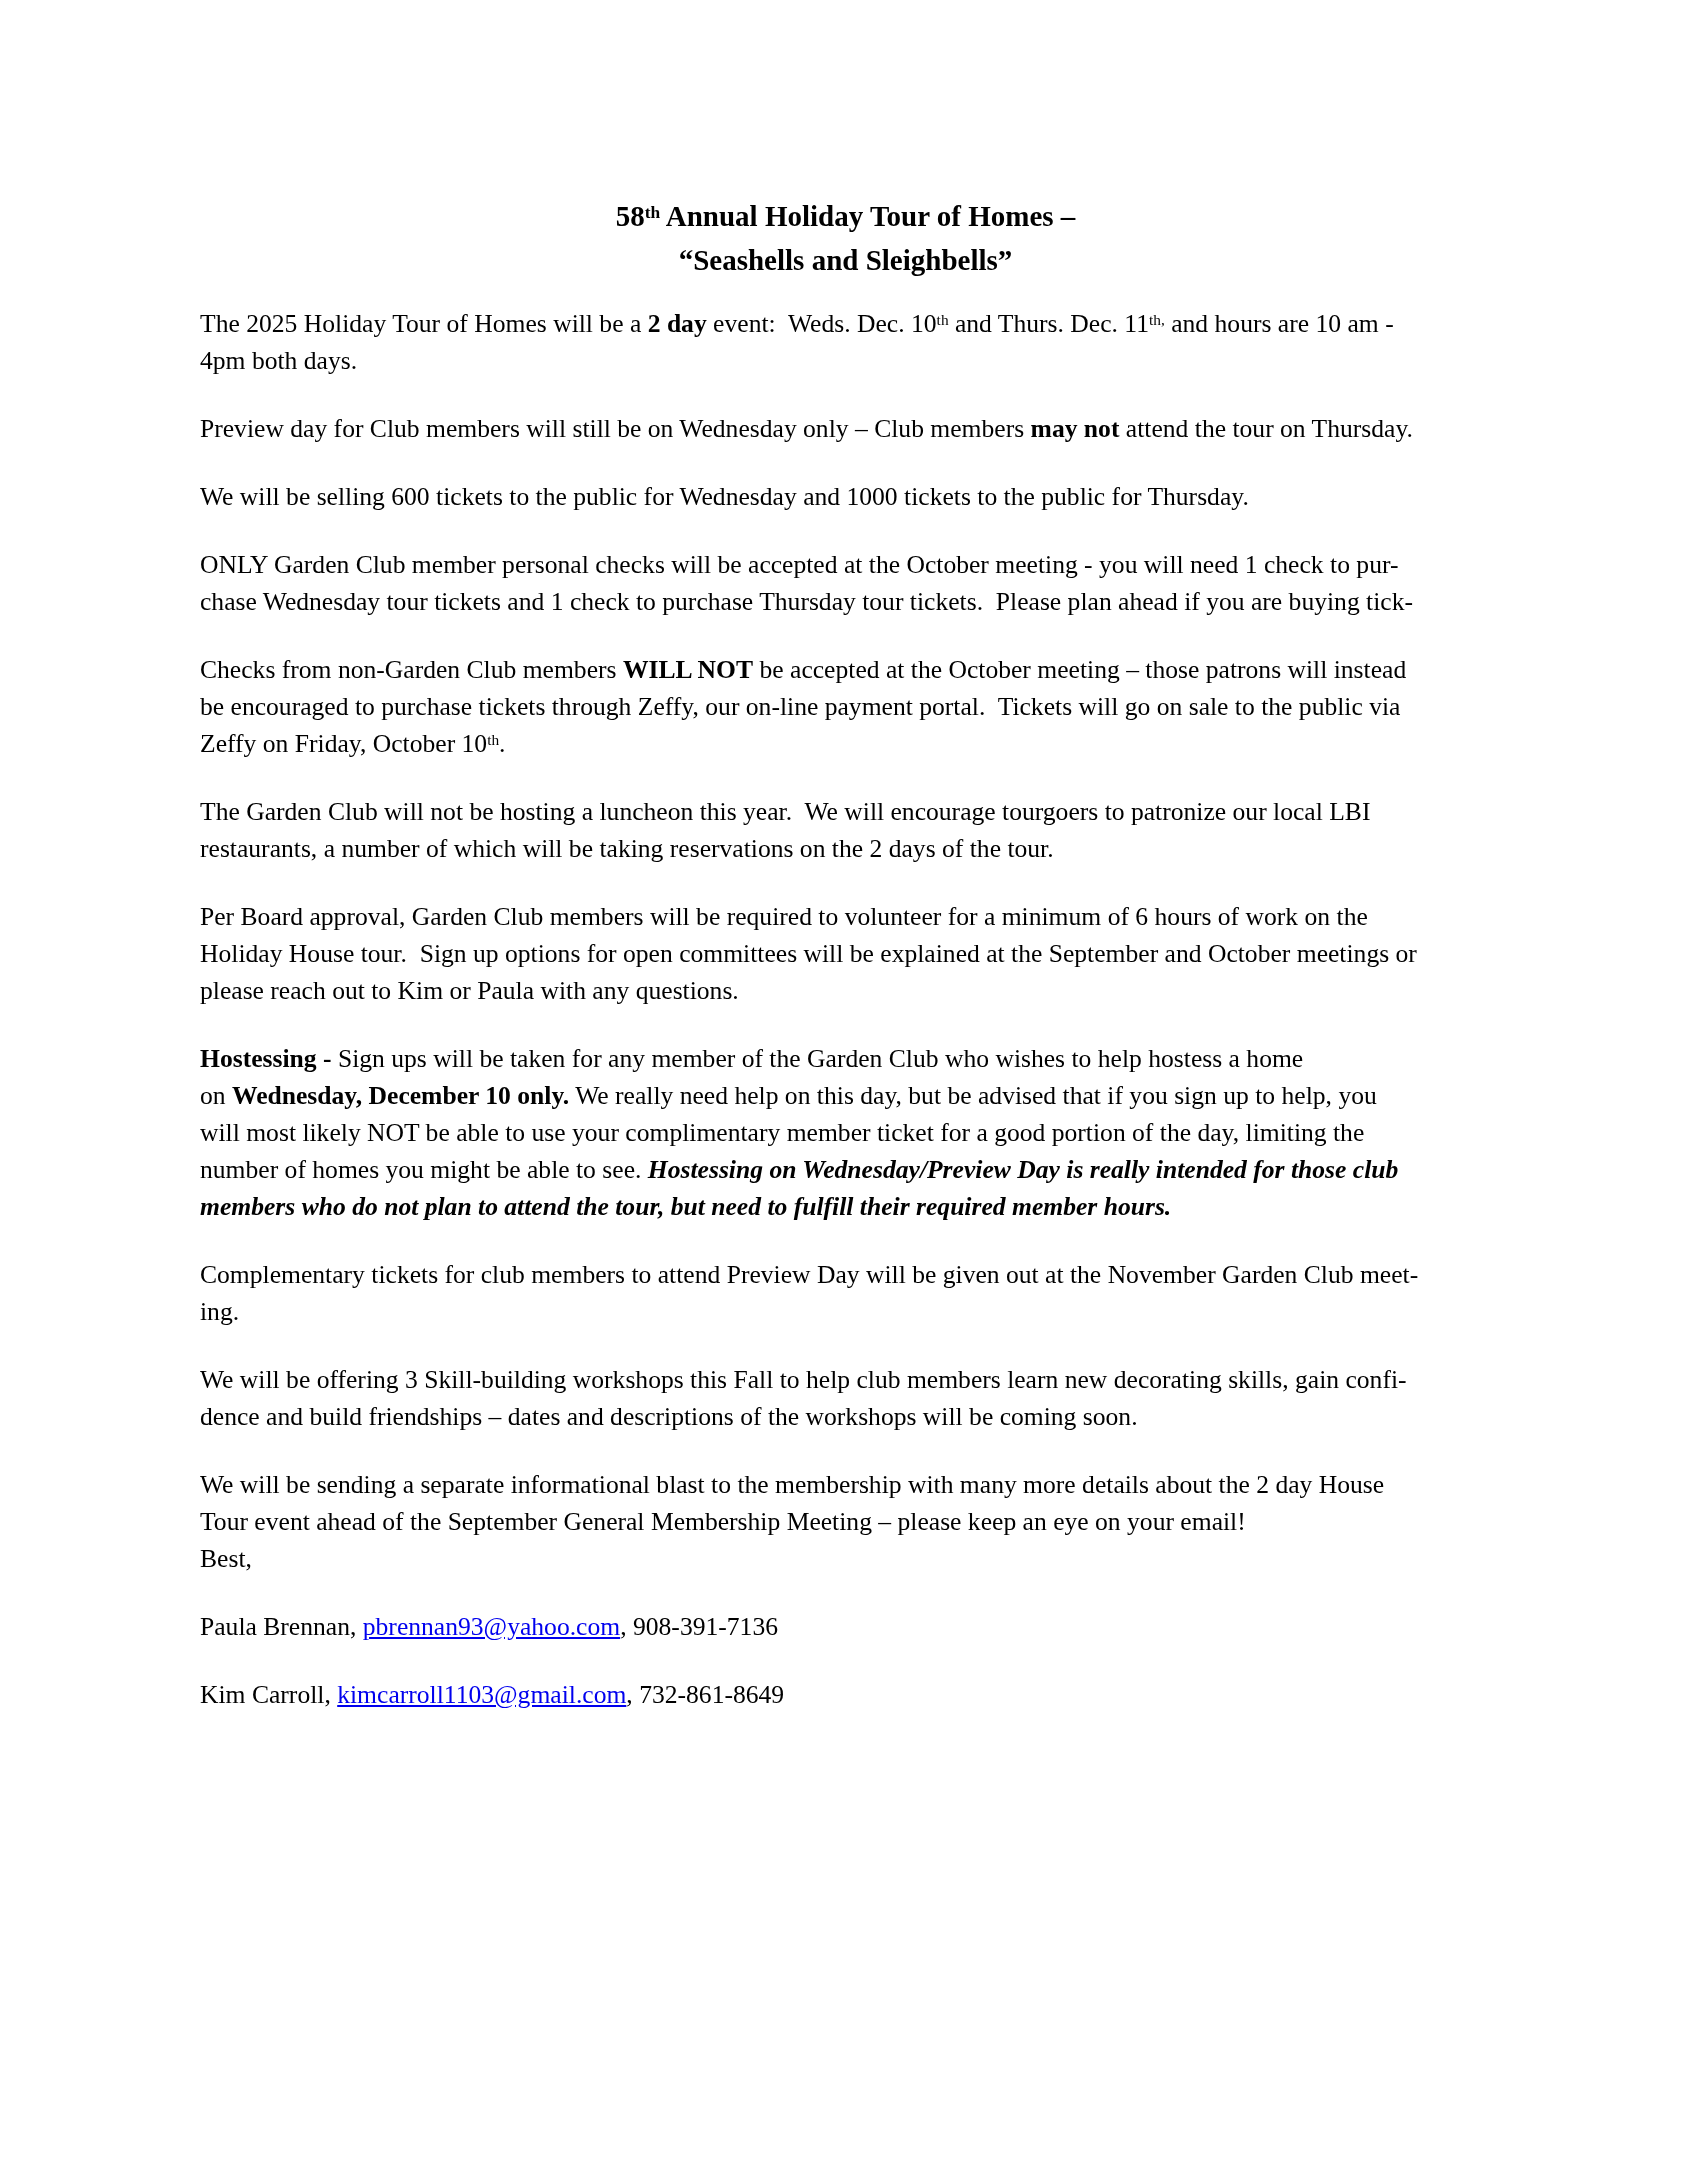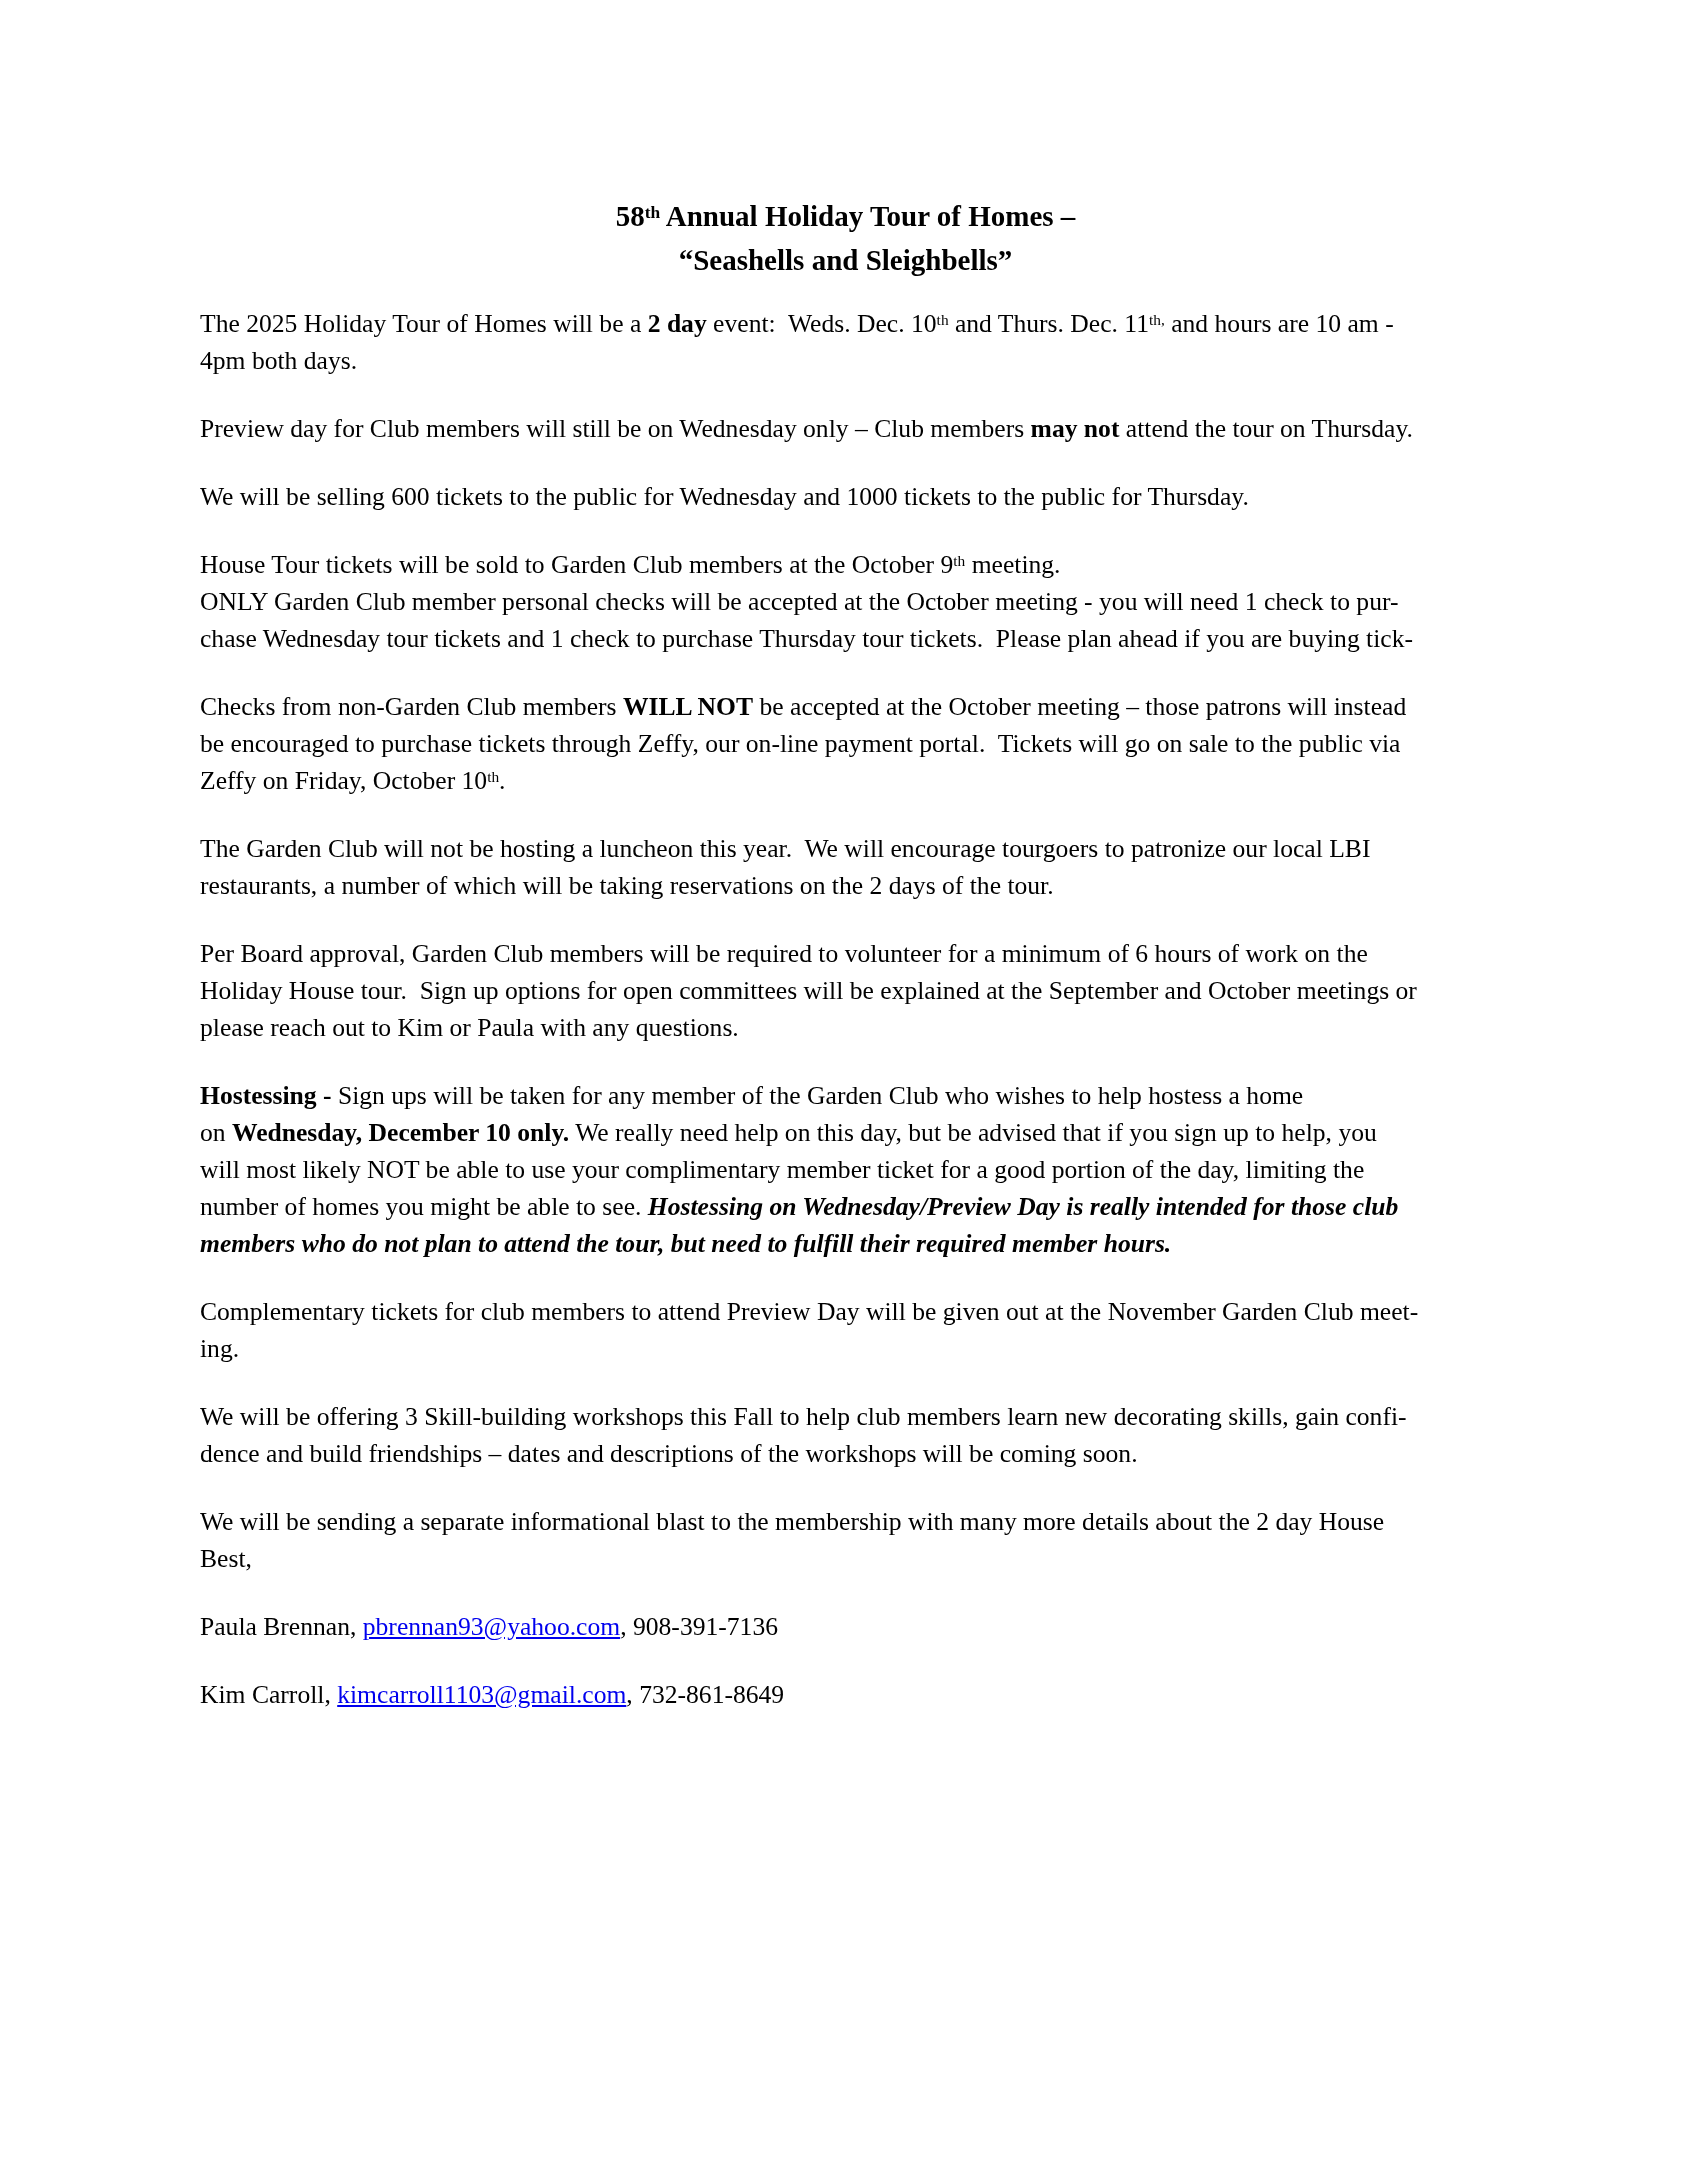--- a/index.html
+++ b/index.html
@@ -58,21 +58,20 @@
         <div class="line"><span>The 2025 Holiday Tour of Homes will be a </span><span class="b">2 day</span><span> event:  Weds. Dec. 10</span><span class="sup">th</span><span> and Thurs. Dec. 11</span><span class="sup">th,</span><span> and hours are 10 am -</span></div>
         <div class="line"><span>4pm both days.</span></div>
       </div>
       <div class="para">
         <div class="line"><span>Preview day for Club members will still be on Wednesday only – Club members </span><span class="b">may not</span><span> attend the tour on Thursday.</span></div>
       </div>
       <div class="para">
         <div class="line"><span>We will be selling 600 tickets to the public for Wednesday and 1000 tickets to the public for Thursday.</span></div>
       </div>
       <div class="para">
-        <div class="line"><span>House Tour tickets will be sold to Garden Club members at the October 9</span><span class="sup">th</span><span> meeting.</span></div>
         <div class="line"><span>ONLY Garden Club member personal checks will be accepted at the October meeting - you will need 1 check to pur-</span></div>
         <div class="line"><span>chase Wednesday tour tickets and 1 check to purchase Thursday tour tickets.  Please plan ahead if you are buying tick-</span></div>
       </div>
       <div class="para">
         <div class="line"><span>Checks from non-Garden Club members </span><span class="b">WILL NOT</span><span> be accepted at the October meeting – those patrons will instead</span></div>
         <div class="line"><span>be encouraged to purchase tickets through Zeffy, our on-line payment portal.  Tickets will go on sale to the public via</span></div>
         <div class="line"><span>Zeffy on Friday, October 10</span><span class="sup">th</span><span>.</span></div>
       </div>
       <div class="para">
         <div class="line"><span>The Garden Club will not be hosting a luncheon this year.  We will encourage tourgoers to patronize our local LBI</span></div>
@@ -93,20 +92,21 @@
       <div class="para">
         <div class="line"><span>Complementary tickets for club members to attend Preview Day will be given out at the November Garden Club meet-</span></div>
         <div class="line"><span>ing.</span></div>
       </div>
       <div class="para">
         <div class="line"><span>We will be offering 3 Skill-building workshops this Fall to help club members learn new decorating skills, gain confi-</span></div>
         <div class="line"><span>dence and build friendships – dates and descriptions of the workshops will be coming soon.</span></div>
       </div>
       <div class="para">
         <div class="line"><span>We will be sending a separate informational blast to the membership with many more details about the 2 day House</span></div>
+        <div class="line"><span>Tour event ahead of the September General Membership Meeting – please keep an eye on your email!</span></div>
         <div class="line"><span>Best,</span></div>
       </div>
       <div class="para">
         <div class="line"><span>Paula Brennan, </span><a class="link" href="#">pbrennan93@yahoo.com</a><span>, 908-391-7136</span></div>
       </div>
       <div class="para">
         <div class="line"><span>Kim Carroll, </span><a class="link" href="#">kimcarroll1103@gmail.com</a><span>, 732-861-8649</span></div>
       </div>
     </div>
 </div>

